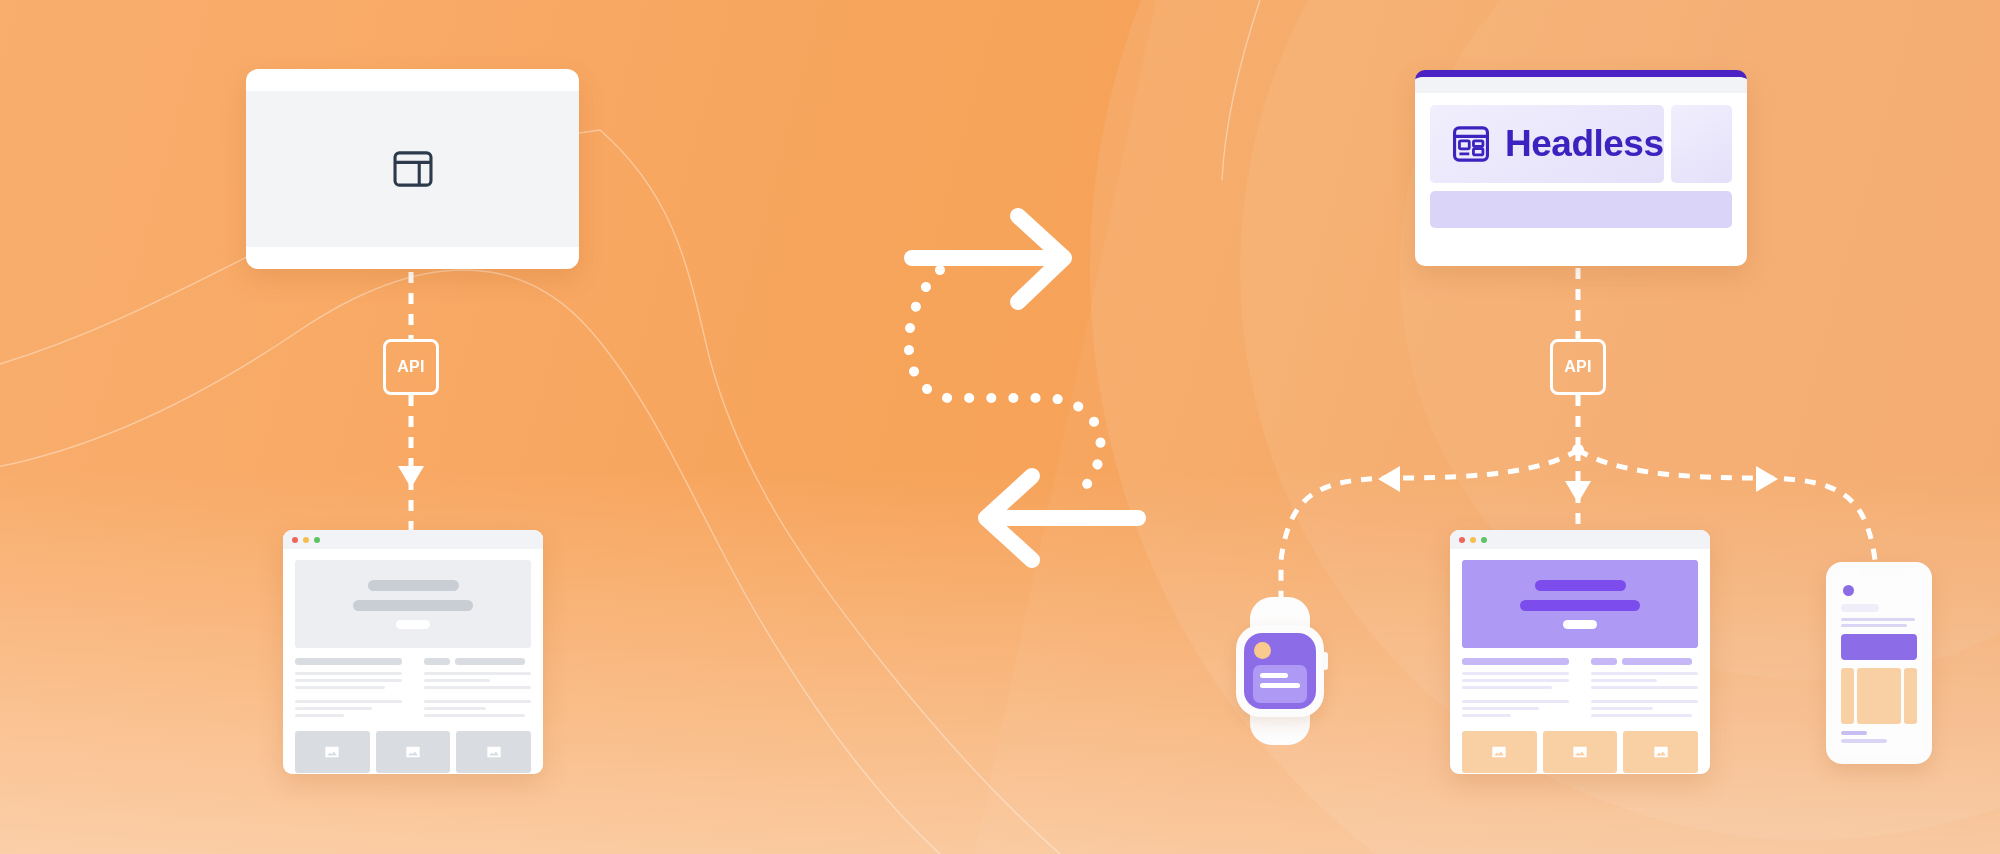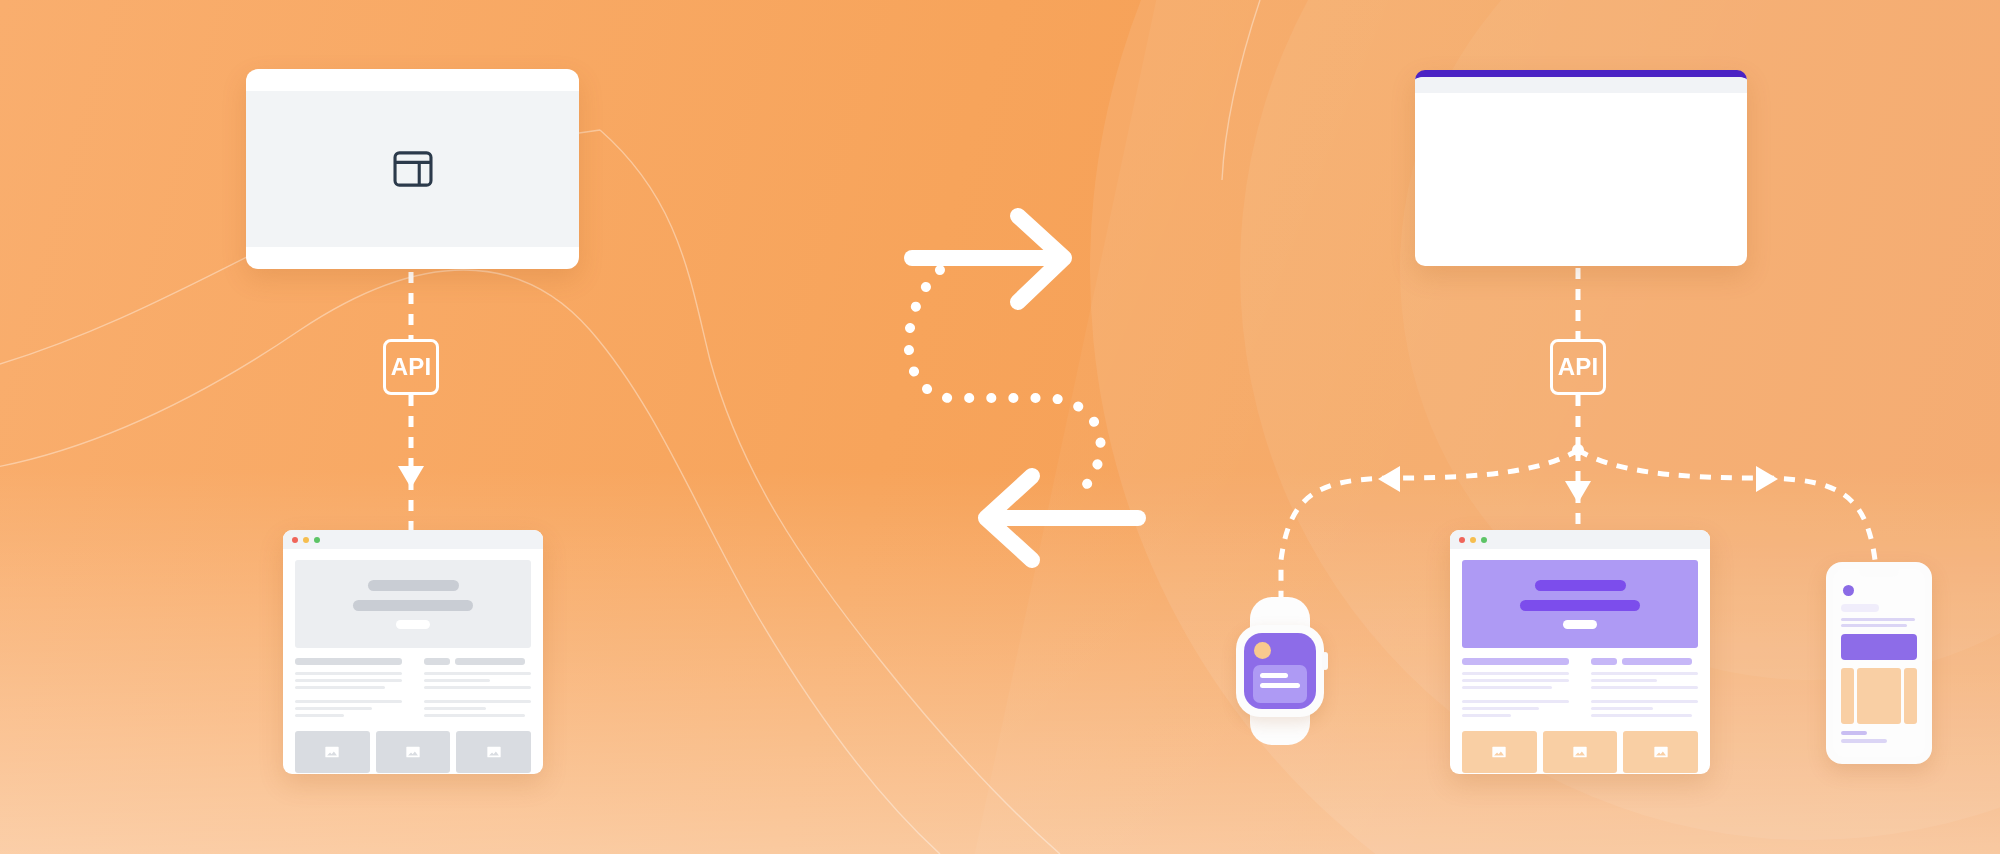--- a/index.html
+++ b/index.html
@@ -79,21 +79,21 @@
   .headless-title {
     font-size:37px; font-weight:700; color:#3C23C0; letter-spacing:-0.5px;
   }
   .icon-layout-headless { width:42px; height:42px; flex:none; }
 
   
   .api-box {
     width:56px; height:56px;
     border:3px solid #FFFFFF; border-radius:8px;
     display:flex; align-items:center; justify-content:center;
-    color:#FFFFFF; font-size:24px; font-weight:600; letter-spacing:0.2px;
+    color:#FFFFFF; font-size:16px; font-weight:600; letter-spacing:0.2px;
   }
   #api-box-traditional { left:383px; top:339px; }
   #api-box-headless   { left:1550px; top:339px; }
 
   
   .conn-layer { position:absolute; inset:0; pointer-events:none; }
 
   
   .browser {
     border-radius:9px; overflow:hidden;
@@ -258,20 +258,37 @@
     <svg class="icon-layout-trad" viewBox="0 0 24 24">
       <rect x="2.2" y="3.2" width="19.6" height="17.6" rx="2.4" fill="none" stroke="#2C3A4B" stroke-width="1.7"></rect>
       <line x1="2.2" y1="8.4" x2="21.8" y2="8.4" stroke="#2C3A4B" stroke-width="1.7"></line>
       <line x1="15.4" y1="8.4" x2="15.4" y2="20.8" stroke="#2C3A4B" stroke-width="1.7"></line>
     </svg>
   </div>
 </div>
 
 <div class="node" id="headless-card">
   <div class="chrome-strip"></div>
+  <div class="body">
+    <div class="row1">
+      <div class="hl-main">
+        <svg class="icon-layout-headless" viewBox="0 0 24 24">
+          <rect x="2.6" y="2.8" width="18.8" height="18.4" rx="2.6" fill="none" stroke="#3C23C0" stroke-width="1.8"></rect>
+          <line x1="2.6" y1="7.6" x2="21.4" y2="7.6" stroke="#3C23C0" stroke-width="1.8"></line>
+          <rect x="5.4" y="10.2" width="5.6" height="4.6" rx="0.8" fill="none" stroke="#3C23C0" stroke-width="1.6"></rect>
+          <rect x="13.4" y="10.2" width="5.4" height="3.2" rx="0.8" fill="none" stroke="#3C23C0" stroke-width="1.6"></rect>
+          <rect x="13.4" y="14.6" width="5.4" height="3.6" rx="0.8" fill="none" stroke="#3C23C0" stroke-width="1.6"></rect>
+          <line x1="5.4" y1="17.6" x2="11" y2="17.6" stroke="#3C23C0" stroke-width="1.6"></line>
+        </svg>
+        <span class="headless-title">Headless</span>
+      </div>
+      <div class="hl-side"></div>
+    </div>
+    <div class="hl-bar"></div>
+  </div>
 </div>
 
 <div class="node api-box" id="api-box-traditional">
   <span>API</span>
 </div>
 <div class="node api-box" id="api-box-headless">
   <span>API</span>
 </div>
 
 <svg class="node" id="center-arrows" viewBox="0 0 250 390">

